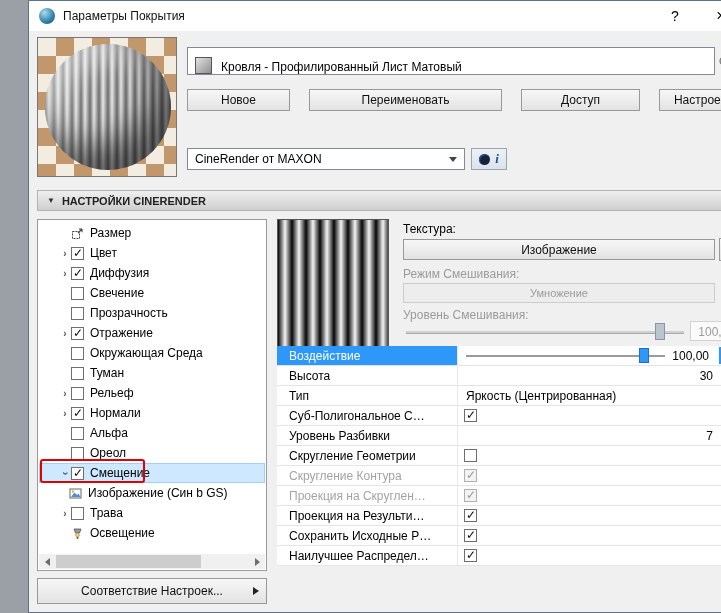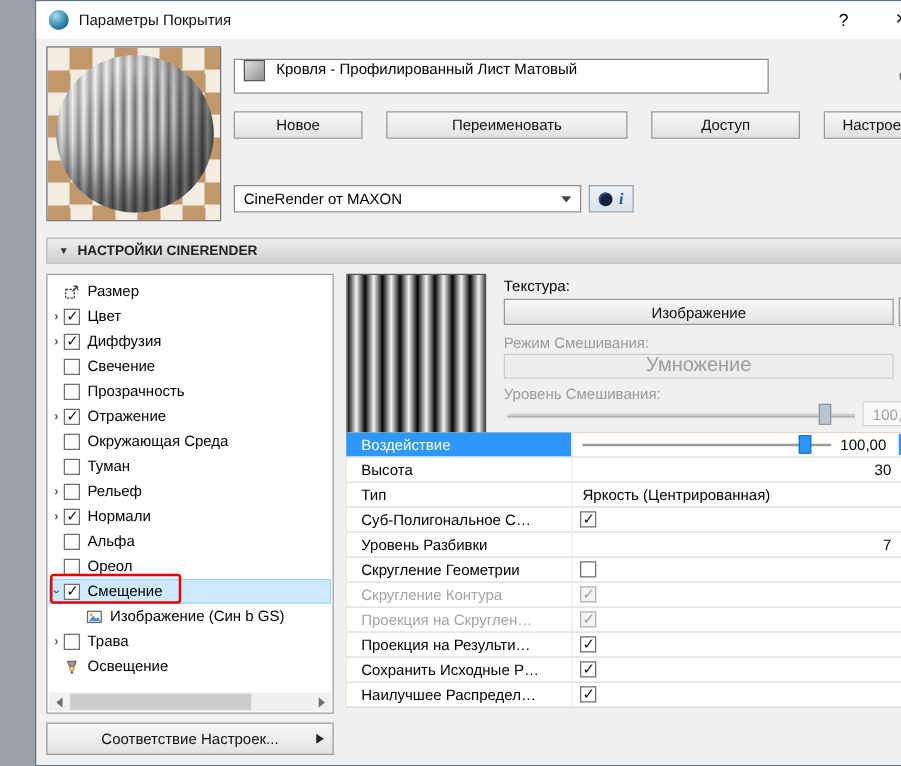--- a/index.html
+++ b/index.html
@@ -23,22 +23,22 @@
   
   .preview { position:absolute; left:8px; top:36px; width:140px; height:140px;
              border:1px solid #777; overflow:hidden;
              background:repeating-conic-gradient(#c2976b 0% 25%, #f3ece1 0% 50%);
              background-size:36px 36px; }
   .sphere { position:absolute; left:7px; top:6px; width:126px; height:126px; border-radius:50%;
             background:repeating-linear-gradient(90deg, #6d6d6d 0px, #e9e9e9 4px, #6d6d6d 9px);
             box-shadow: inset -20px -24px 32px rgba(0,0,0,.55),
                         inset 14px 16px 26px rgba(255,255,255,.45); }
 
-  .material-field { position:absolute; left:158px; top:46px; width:428px; height:28px;
-                    background:#fff; border:1px solid #848a93; display:flex; align-items:flex-start;
+  .material-field { position:absolute; left:158px; top:46px; width:528px; height:28px;
+                    background:#fff; border:1px solid #848a93; display:flex; align-items:flex-end;
                     padding-left:7px; gap:9px; }
   .swatch { width:17px; height:17px; border:1px solid #555;
             background:linear-gradient(135deg,#e2e2e2,#8f8f8f); }
   .picker-btn { position:absolute; left:689px; top:51px; width:24px; height:18px;
                 display:flex; align-items:center; justify-content:center; }
 
   .actions { position:absolute; left:158px; top:88px; width:554px; height:22px;
              display:flex; gap:19px; }
   .btn { background:linear-gradient(#f7f7f7,#e3e3e3); border:1px solid #989898;
          font-family:inherit; font-size:12px; color:#111; }
@@ -65,21 +65,21 @@
   .section-header { position:absolute; left:8px; top:189px; width:704px; height:21px;
                     background:linear-gradient(#efefef,#cfcfcf); border:1px solid #b3b3b3;
                     display:flex; align-items:center; gap:7px; padding-left:9px;
                     font-weight:bold; font-size:11px; color:#222; }
   .section-tri { font-size:8px; color:#333; }
 
   
   .tree { position:absolute; left:8px; top:218px; width:230px; height:352px;
           background:#fff; border:1px solid #9a9a9a; overflow:hidden; }
   .tree-rows { position:absolute; left:1px; right:1px; top:3px; bottom:17px; }
-  .tree-row { height:20px; display:flex; align-items:center; padding-left:0; }
+  .tree-row { height:20px; display:flex; align-items:center; padding-left:20px; }
   .tree-row.selected { background:#cde8ff; box-shadow:inset 0 0 0 1px #9fd1f7; }
   .tree-row.child { padding-left:30px; }
   .expander { width:12px; flex:0 0 12px; font-size:10px; color:#555; text-align:center;
               font-weight:bold; }
   .expander.expanded { transform:rotate(90deg); }
   .cb { width:13px; height:13px; flex:0 0 13px; border:1px solid #6e6e6e; background:#fff;
         margin-right:6px; position:relative; }
   .cb.checked::after { content:"✓"; position:absolute; left:1px; top:-2px; font-size:12px;
                        color:#111; }
   .cb.dis { border-color:#b0b0b0; background:#f3f3f3; }
@@ -108,21 +108,21 @@
                      background:repeating-linear-gradient(90deg, #050505 0px, #f4f4f4 7px, #050505 14px); }
   .texture-label { position:absolute; left:374px; top:221px; }
   .texture-btn { position:absolute; left:374px; top:238px; width:312px; height:21px; }
   .texture-icon-btn { position:absolute; left:690px; top:237px; width:23px; height:23px;
                       background:linear-gradient(#f5f5f5,#e2e2e2); border:1px solid #989898;
                       display:flex; align-items:center; justify-content:center; }
   .gray-label { color:#9b9b9b; position:absolute; }
   .blend-mode-label { left:374px; top:266px; }
   .blend-mode-btn { position:absolute; left:374px; top:282px; width:312px; height:20px;
                     background:#ededed; border:1px solid #cccccc; color:#9b9b9b;
-                    font-family:inherit; font-size:16px; }
+                    font-family:inherit; font-size:11px; }
   .blend-level-label { left:374px; top:307px; }
   .blend-track { position:absolute; left:377px; top:330px; width:278px; height:3px;
                  background:#cfcfcf; border-bottom:1px solid #aaa; }
   .blend-handle { position:absolute; left:626px; top:322px; width:10px; height:17px;
                   background:#b9c5cf; border:1px solid #8a97a2; }
   .blend-value { position:absolute; left:661px; top:320px; width:51px; height:20px;
                  background:#fafafa; border:1px solid #d2d2d2; color:#9b9b9b;
                  text-align:right; padding:3px 5px 0 0; }
 
   

